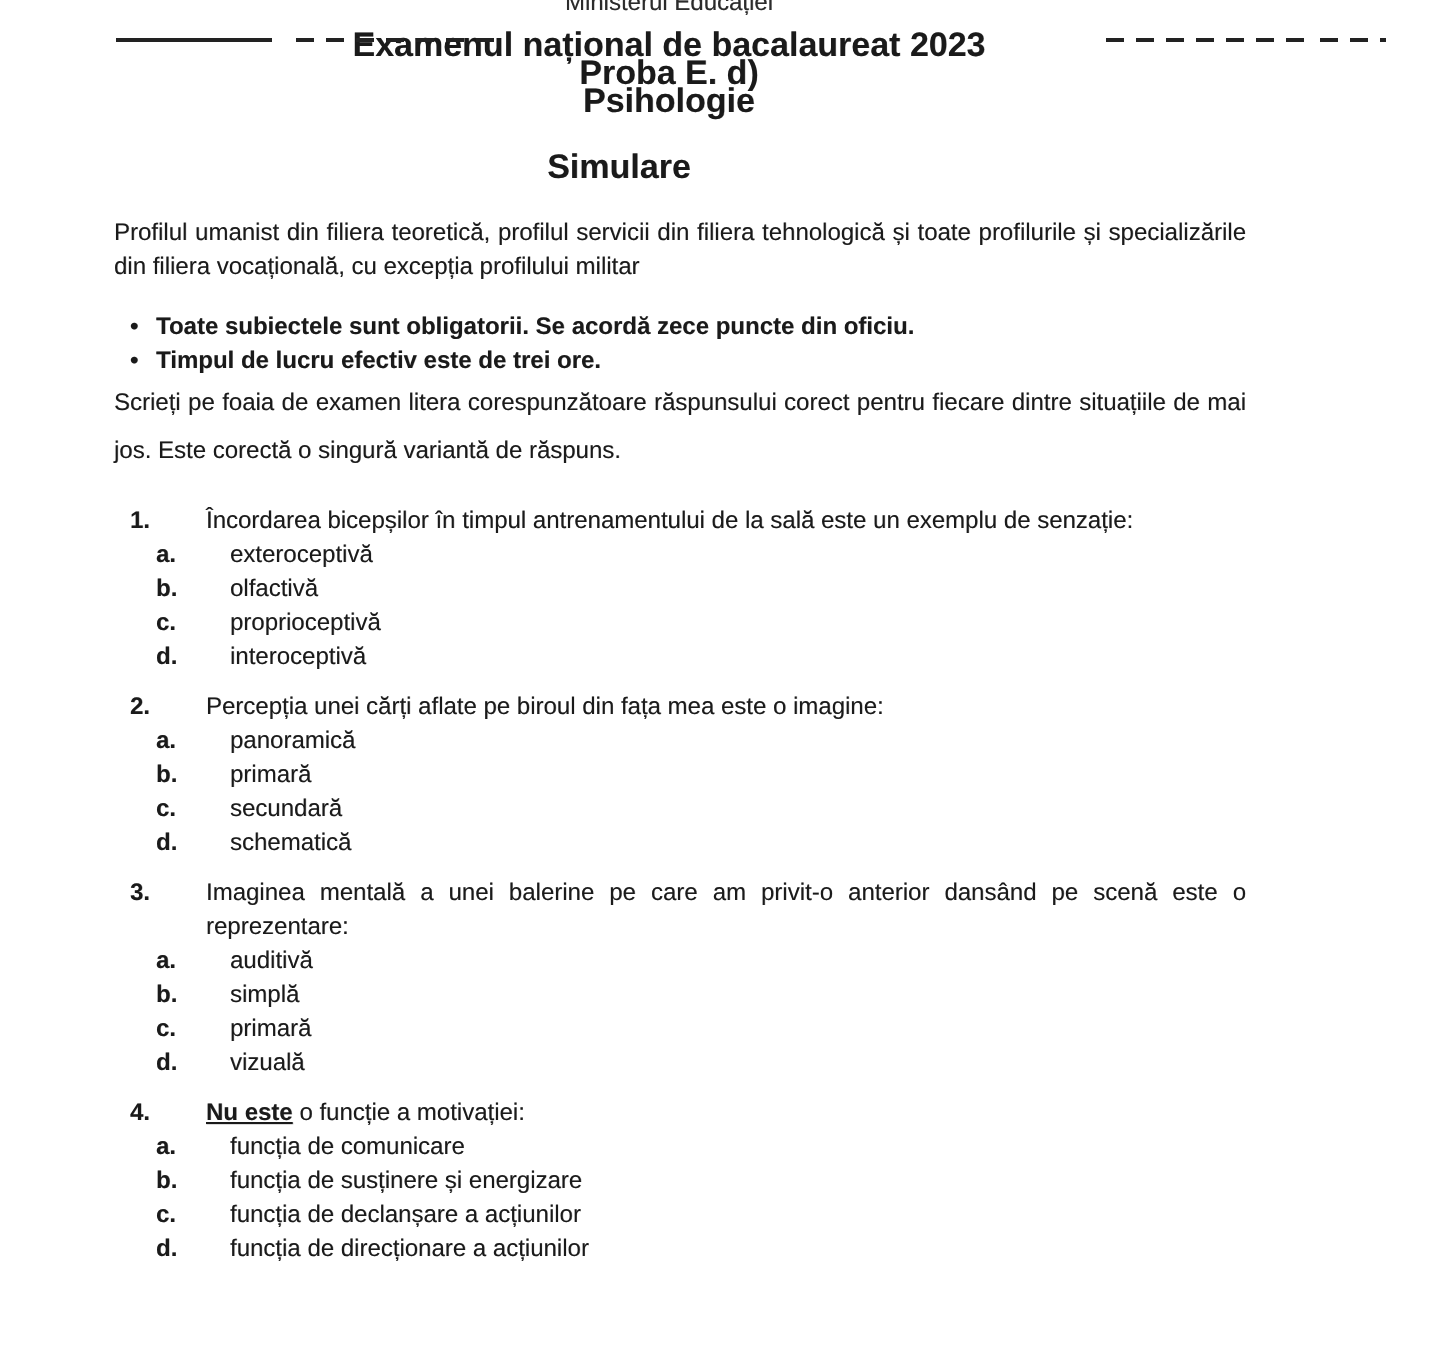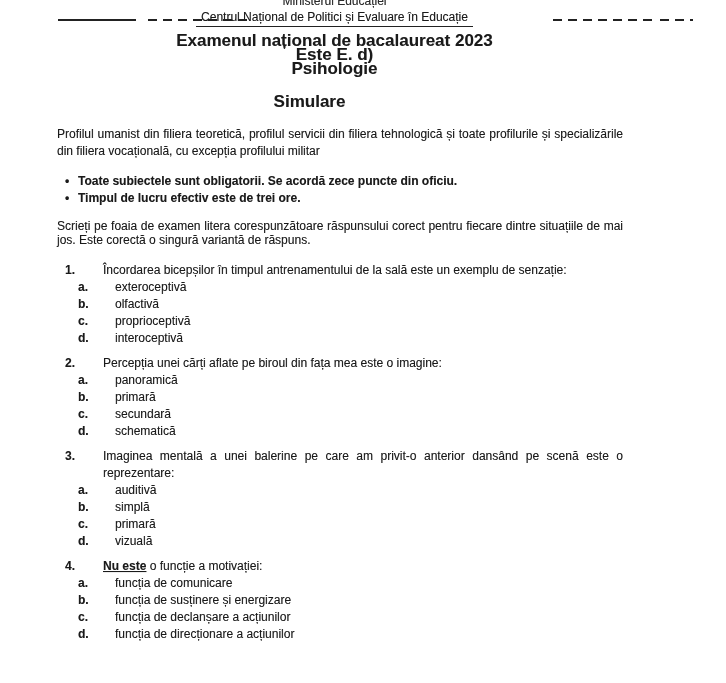--- a/index.html
+++ b/index.html
@@ -31,21 +31,21 @@
   .bullets{margin:14px 0 0;padding:0;list-style:none;}
   .bullets li{display:flex;font-weight:bold;line-height:17px;}
   .bullet-marker{width:13px;padding-left:8px;flex:none;}
 
   .section-row{margin-top:12px;display:flex;align-items:flex-end;
     border-bottom:2px solid #151515;padding-bottom:3px;font-size:12.5px;}
   .section-label{font-weight:bold;border-bottom:1.5px solid #151515;}
   .section-fill{flex:1;border-bottom:1.5px solid #151515;margin:0 2px;height:14px;}
   .section-points{font-weight:bold;border-bottom:1.5px solid #151515;}
 
-  .instructions{margin-top:12px;line-height:14px;text-align:justify;}
+  .instructions{line-height:24px;text-align:justify;}
 
   .questions{margin-top:15px;}
   .question{margin-bottom:8px;}
   .q-header{display:flex;line-height:17px;}
   .q-num{width:46px;padding-left:8px;box-sizing:border-box;font-weight:bold;flex:none;}
   .q-text{flex:1;text-align:justify;}
   .q-bold{font-weight:bold;text-decoration:underline;}
   .opt{display:flex;line-height:17px;}
   .opt-letter{width:25px;margin-left:21px;font-weight:bold;flex:none;}
   .opt-text{flex:1;margin-left:12px;}
@@ -56,25 +56,24 @@
 <div class="page">
 
   <div class="rule" style="left:58px;width:78px;"></div>
   <div class="rule-dash" style="left:148px;width:105px;"></div>
   <div class="rule-dash" style="left:553px;width:100px;"></div>
   <div class="rule-dash" style="left:660px;width:33px;"></div>
 
   <div class="ministry-clip">
     <div class="ministry-line">Ministerul Educației</div>
   </div>
-  <div class="org-line">Centrul Național de Politici și Evaluare în Educație</div>
 
   <div class="title-block">
     <div>Examenul național de bacalaureat 2023</div>
-    <div>Este E. d)</div>
+    <div>Proba E. d)</div>
     <div>Psihologie</div>
   </div>
 
   <div class="simulare">Simulare</div>
 
   <div class="content">
 
     <div class="profile">Profilul umanist din filiera teoretică, profilul servicii din filiera tehnologică și toate profilurile și specializările din filiera vocațională, cu excepția profilului militar</div>
 
     <ul class="bullets">

